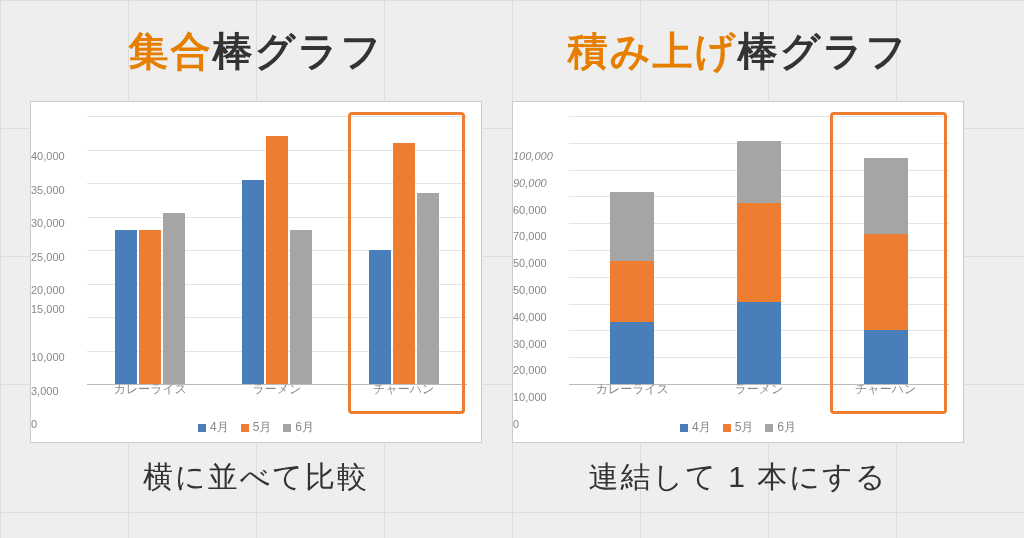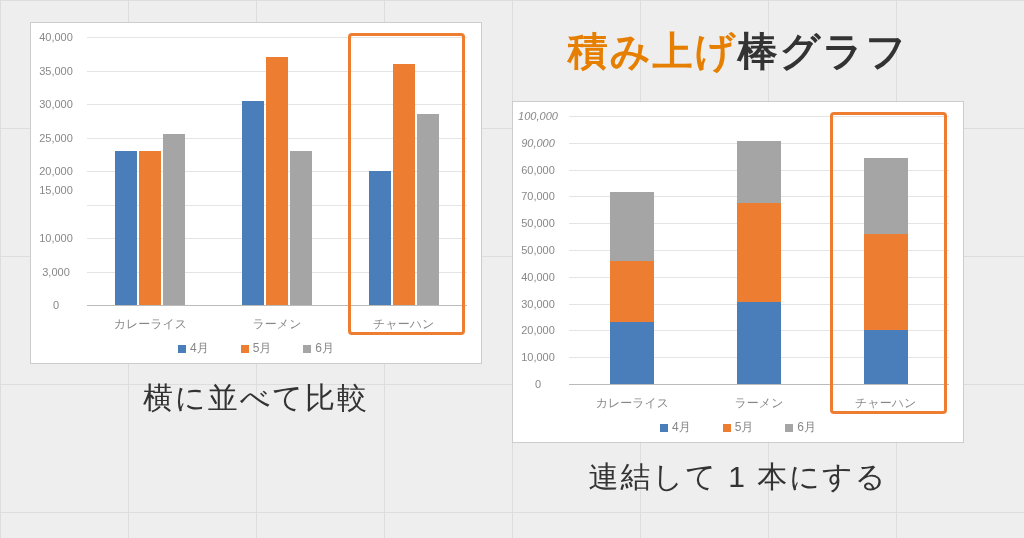--- a/index.html
+++ b/index.html
@@ -9,36 +9,39 @@
   .col{position:absolute;top:0;display:flex;flex-direction:column;align-items:center;}
   .col.left{left:0;width:512px;}
   .col.right{left:512px;width:452px;}
   .title{margin-top:24px;font-size:40px;font-weight:600;letter-spacing:2px;text-align:center;}
   .title .accent{color:#e67e00;}
   .title .plain{color:#333;}
   .caption{margin-top:14px;font-size:30px;color:#333;letter-spacing:2px;}
   .chart{margin-top:22px;width:450px;height:340px;background:#fff;border:1px solid #ccc;position:relative;}
   .plot{position:absolute;left:56px;top:14px;width:380px;height:268px;border-bottom:1px solid #bbb;}
   .gridline{position:absolute;left:0;width:100%;height:0;border-top:1px solid #e4e4e4;}
-  .ylab{position:absolute;left:0;width:50px;text-align:center;font-size:11px;color:#888;transform:translateY(-50%);}  
-  .xlab{position:absolute;bottom:30px;font-size:12px;color:#888;text-align:center;transform:translateX(-50%);}  
-  .legend{position:absolute;bottom:6px;left:0;width:100%;display:flex;justify-content:center;gap:32px;font-size:12px;color:#888;}
+  .ylab{position:absolute;left:0;width:50px;text-align:left;font-size:11px;color:#888;transform:translateY(-50%);margin-top:40px;}  
+  .xlab{position:absolute;bottom:44px;font-size:12px;color:#888;text-align:center;transform:translateX(-50%);}  
+  .legend{position:absolute;bottom:6px;left:0;width:100%;display:flex;justify-content:center;gap:12px;font-size:12px;color:#888;}
   .legend-item{display:flex;align-items:center;gap:4px;}
   .sw{width:8px;height:8px;}
   .bar{position:absolute;bottom:0;}
   .c-blue{background:#4a7ebb;}
   .c-orange{background:#ed7d31;}
   .c-gray{background:#a5a5a5;}
   .highlight-box{position:absolute;border:3px solid #ed7d31;border-radius:4px;}
 </style>
 </head>
 <body>
 <div class="bg-grid"></div>
 
 <div class="col left">
+  <div class="title">
+    <span class="accent">集合</span><span class="plain">棒グラフ</span>
+  </div>
   <div class="chart" id="chart-left">
     <div class="plot" id="plot-left">
         <div class="gridline" style="top: 234.5px;"></div>
         <div class="gridline" style="top: 201px;"></div>
         <div class="gridline" style="top: 167.5px;"></div>
         <div class="gridline" style="top: 134px;"></div>
         <div class="gridline" style="top: 100.5px;"></div>
         <div class="gridline" style="top: 67px;"></div>
         <div class="gridline" style="top: 33.5px;"></div>
         <div class="gridline" style="top: 0px;"></div>

